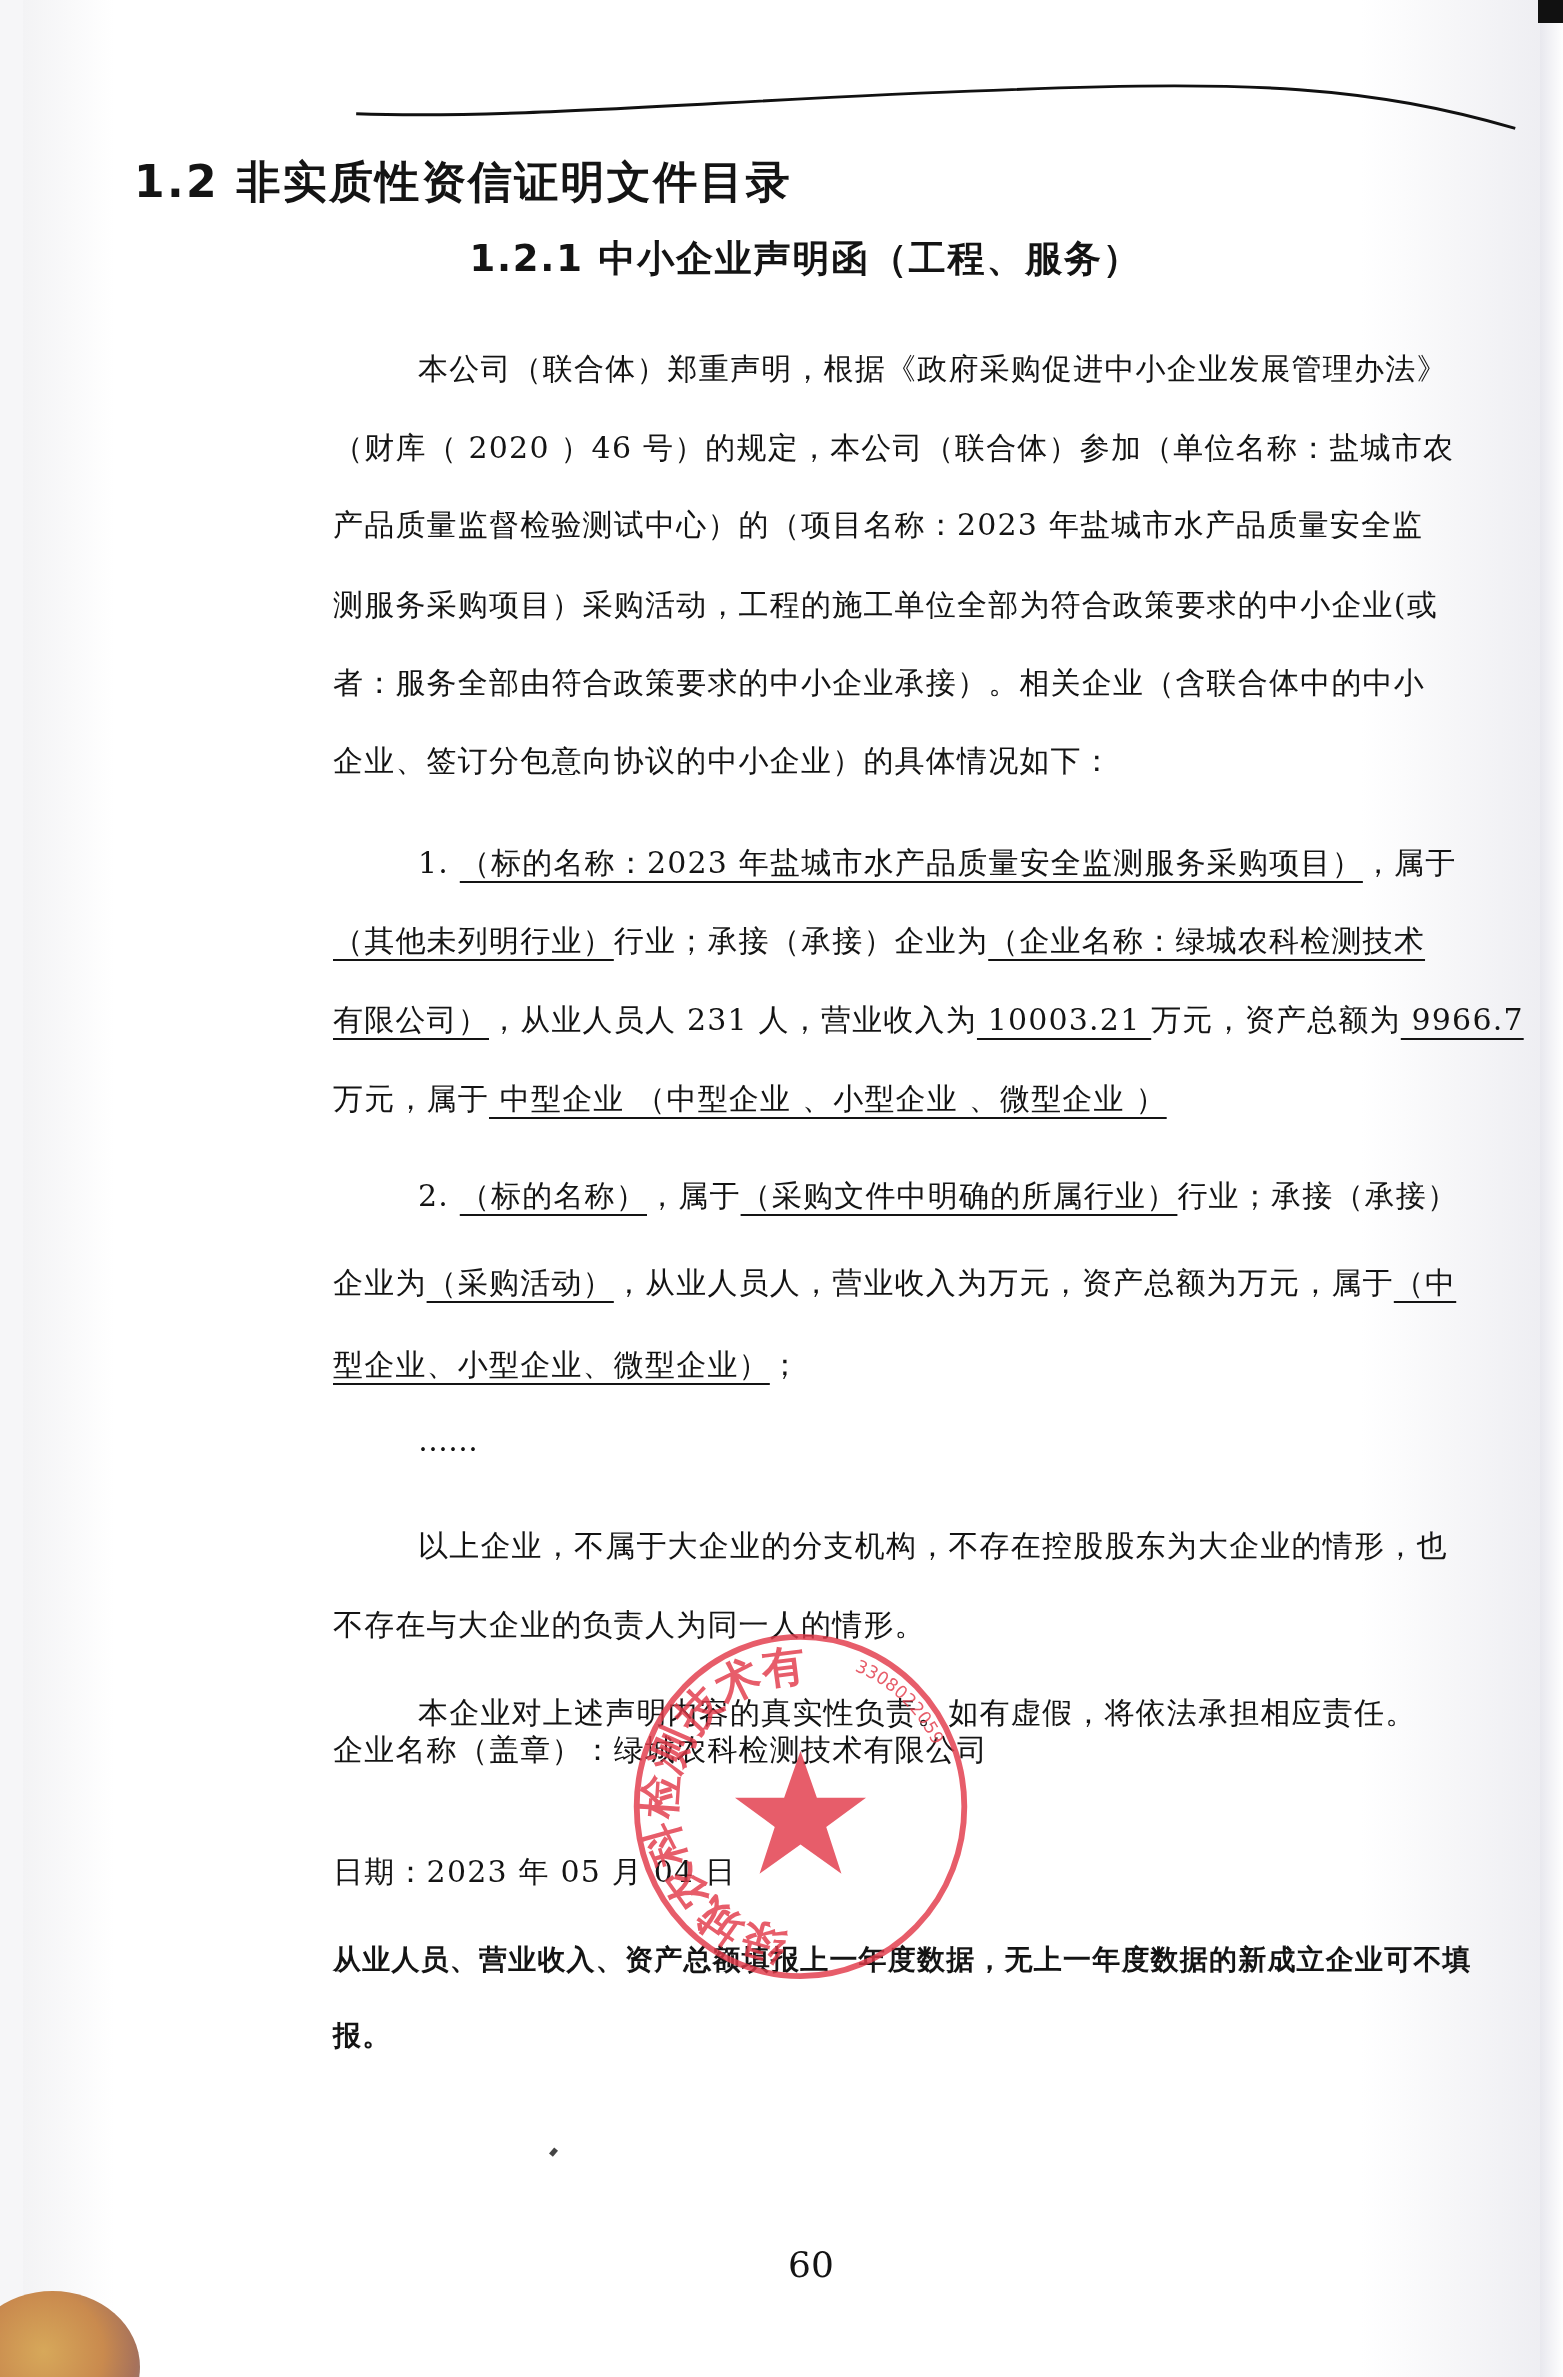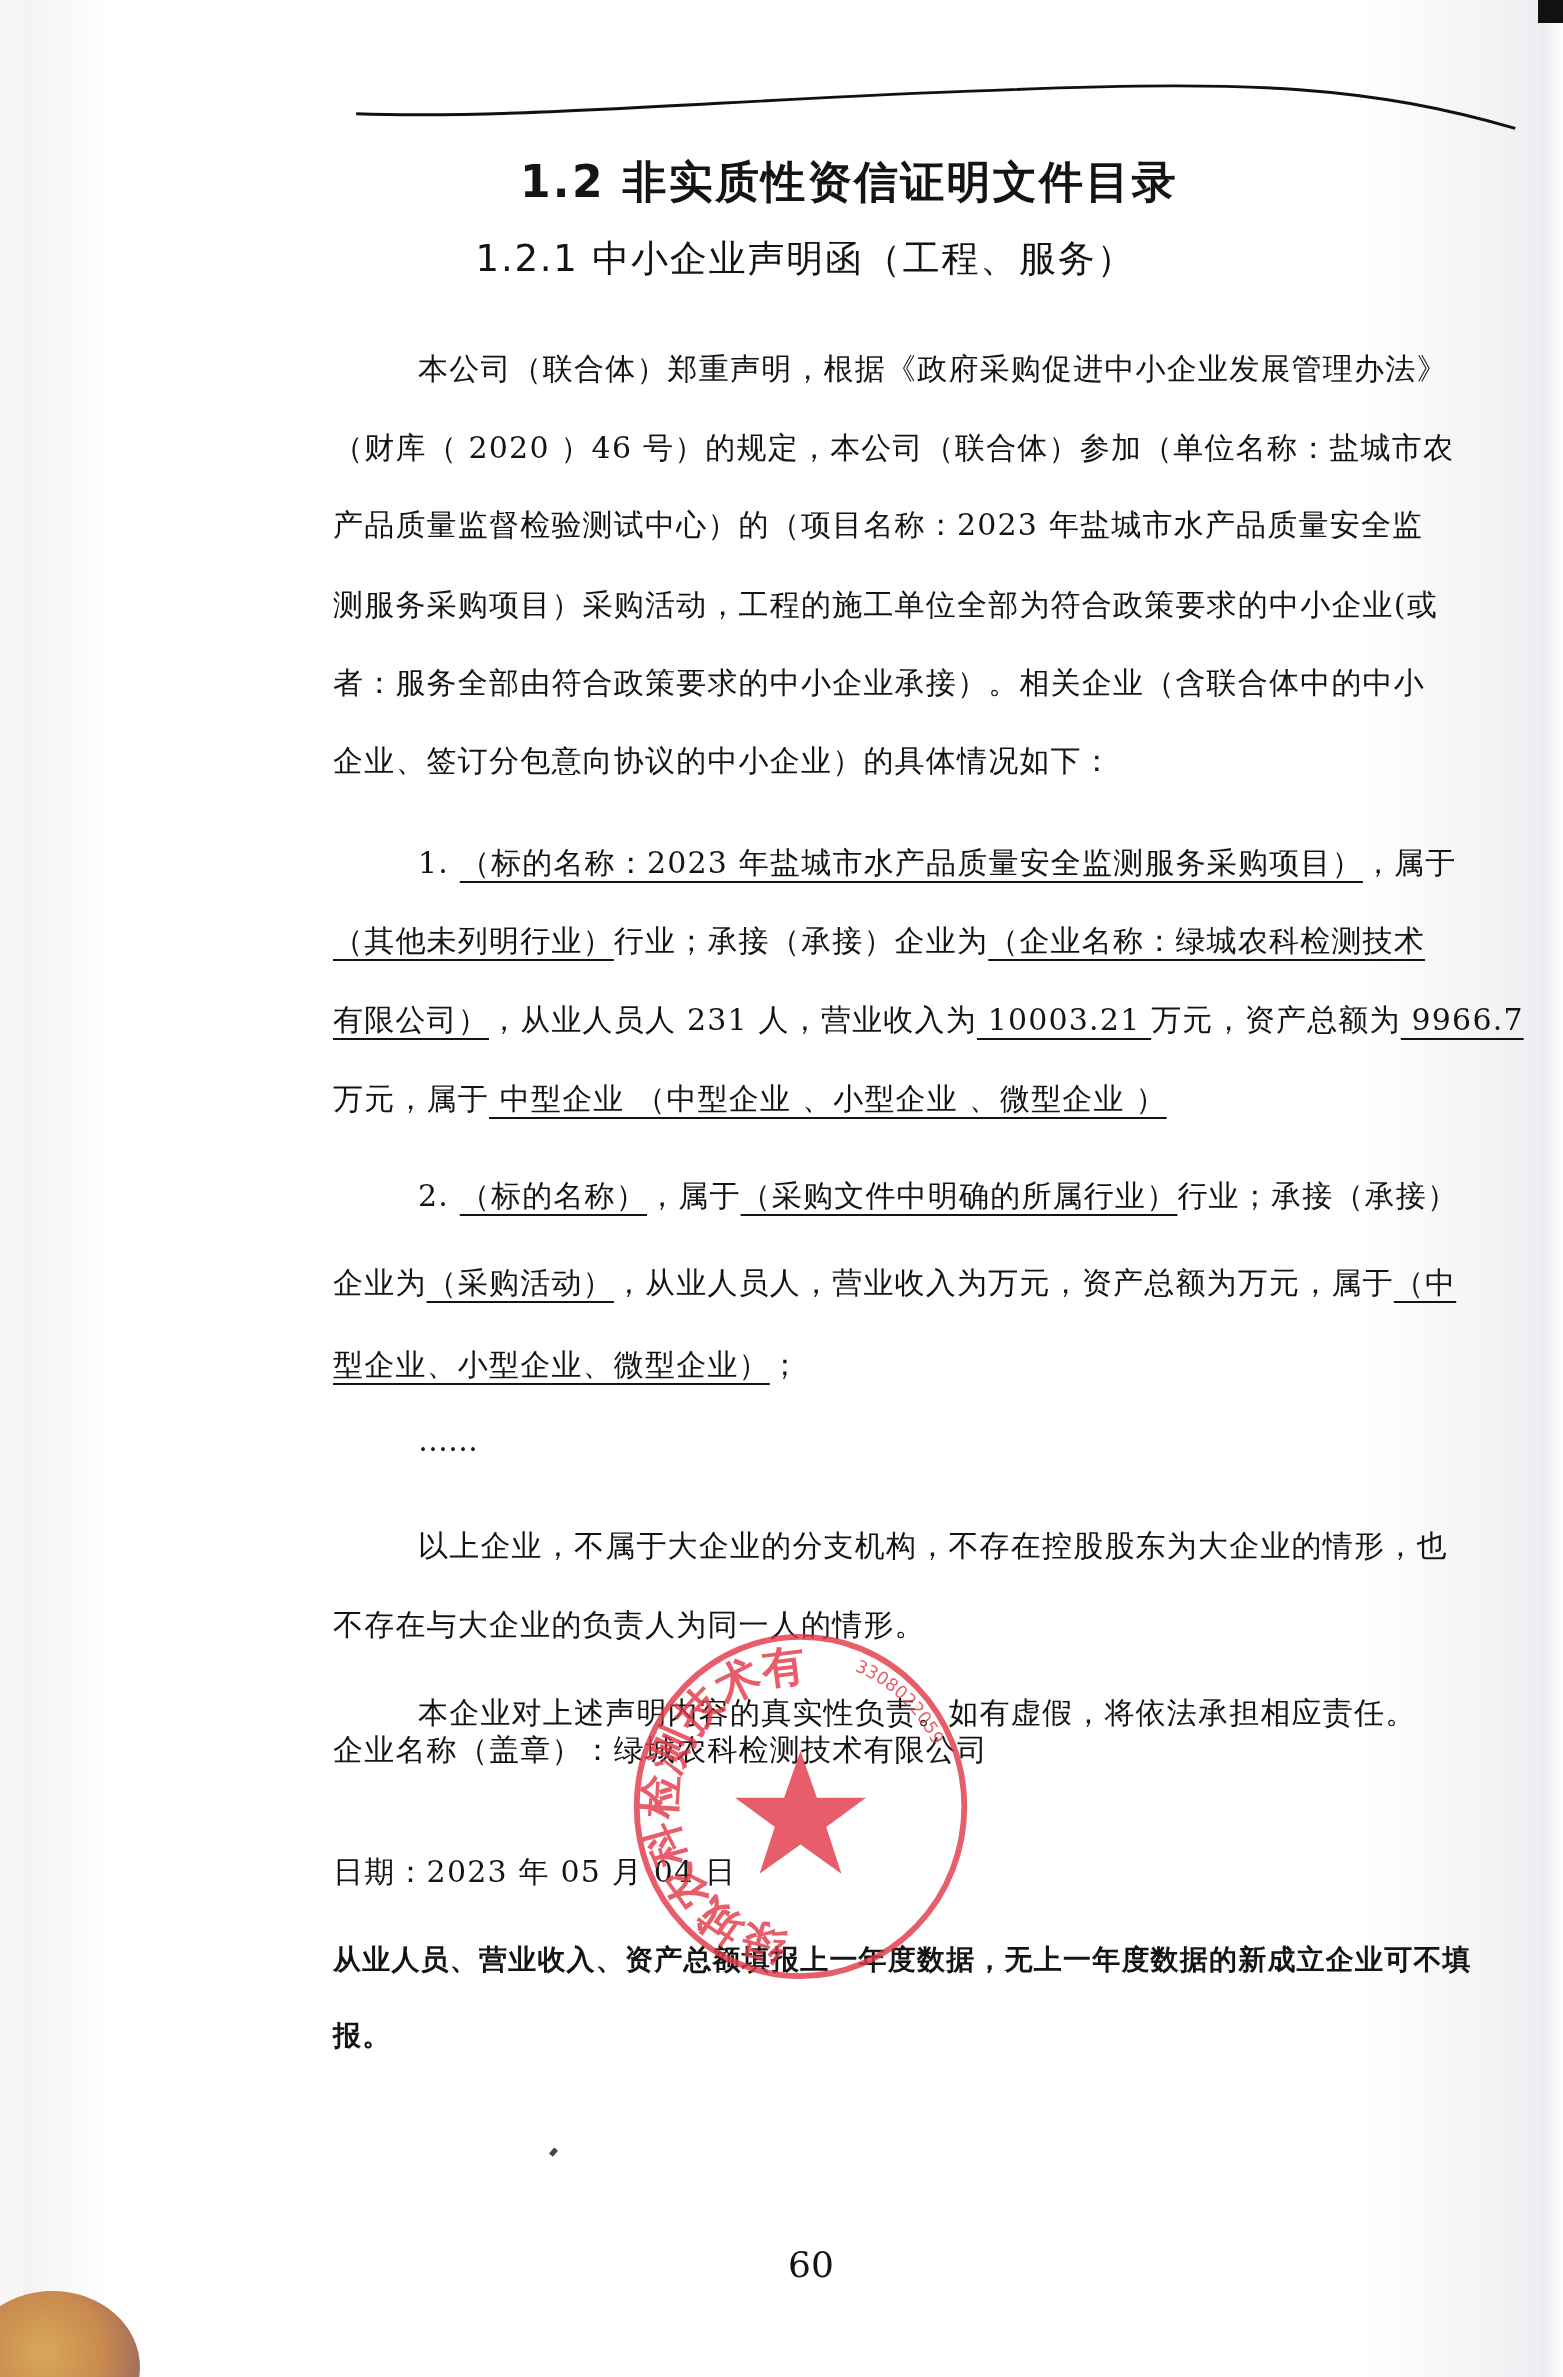--- a/index.html
+++ b/index.html
@@ -15,28 +15,28 @@
     }
     .right-shadow {
       position: absolute; right: 0; top: 0; width: 24.5px; height: 2377px;
       background: linear-gradient(90deg, #e8e8ee, #ffffff);
     }
     .corner-dark {
       position: absolute; right: 0; top: 0; width: 26px; height: 23.4px; background: #111;
     }
     .header-rule { position: absolute; left: 0; top: 0; width: 1564px; height: 175px; }
     .title-1 {
-      position: absolute; left: 0; width: 1564px; top: 153px; text-align: center;
+      position: absolute; left: 0; width: 1564px; top: 153px; 
       font-family: "DejaVu Sans", "Liberation Sans", sans-serif;
       font-size: 44px; font-weight: bold; letter-spacing: 2.3px; padding-left: 134px; box-sizing: border-box;
     }
     .title-2 {
       position: absolute; left: 0; width: 1436px; top: 234px; text-align: center;
       font-family: "DejaVu Sans", "Liberation Sans", sans-serif;
-      font-size: 37px; font-weight: normal; letter-spacing: 1.8px; padding-left: 175px; box-sizing: border-box;
+      font-size: 37px; font-weight: bold; letter-spacing: 1.8px; padding-left: 175px; box-sizing: border-box;
     }
     .line {
       position: absolute; left: 333px; width: 1192px; white-space: nowrap;
       font-size: 30px; letter-spacing: 1.2px; line-height: 41px;
     }
     .indent { padding-left: 85px; }
     .u { text-decoration: underline; text-decoration-thickness: 2.3px; text-underline-offset: 8.2px; margin-top: 48px; }
     .bold { font-weight: bold; font-family: Liberation Sans, sans-serif; font-size: 28px; }
     .ellipsis { letter-spacing: 0; }
     .page-num {

